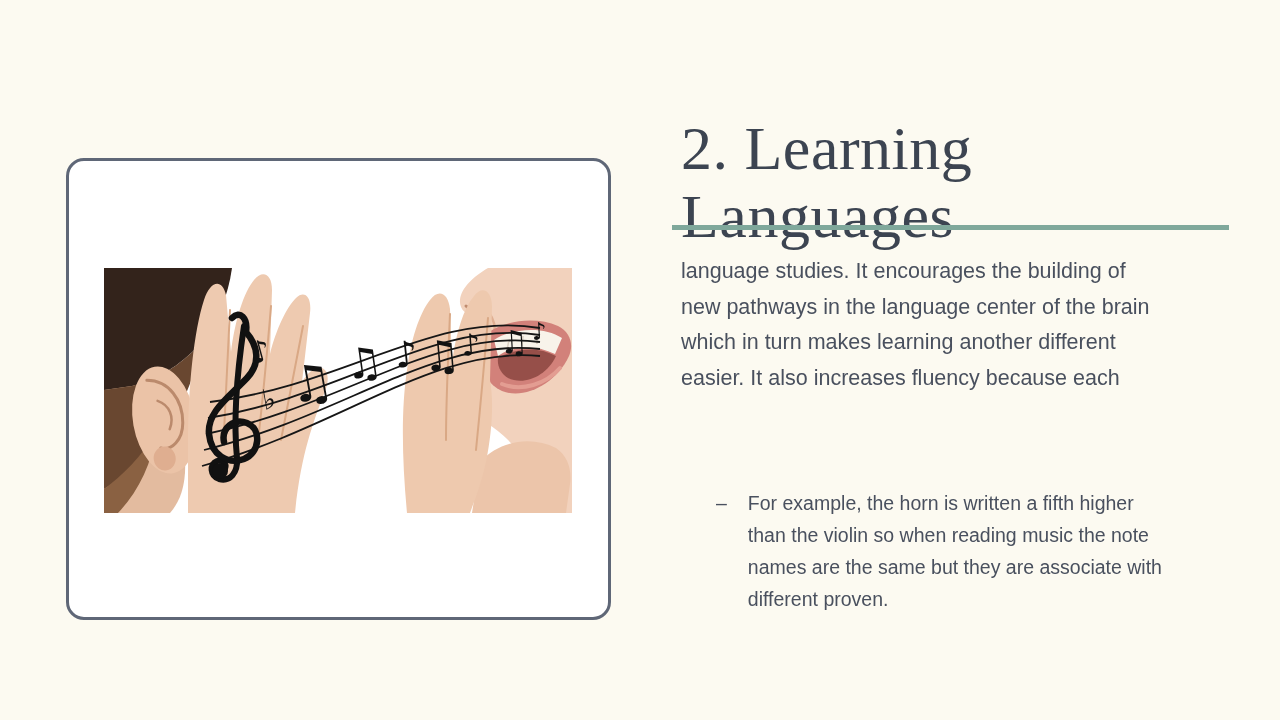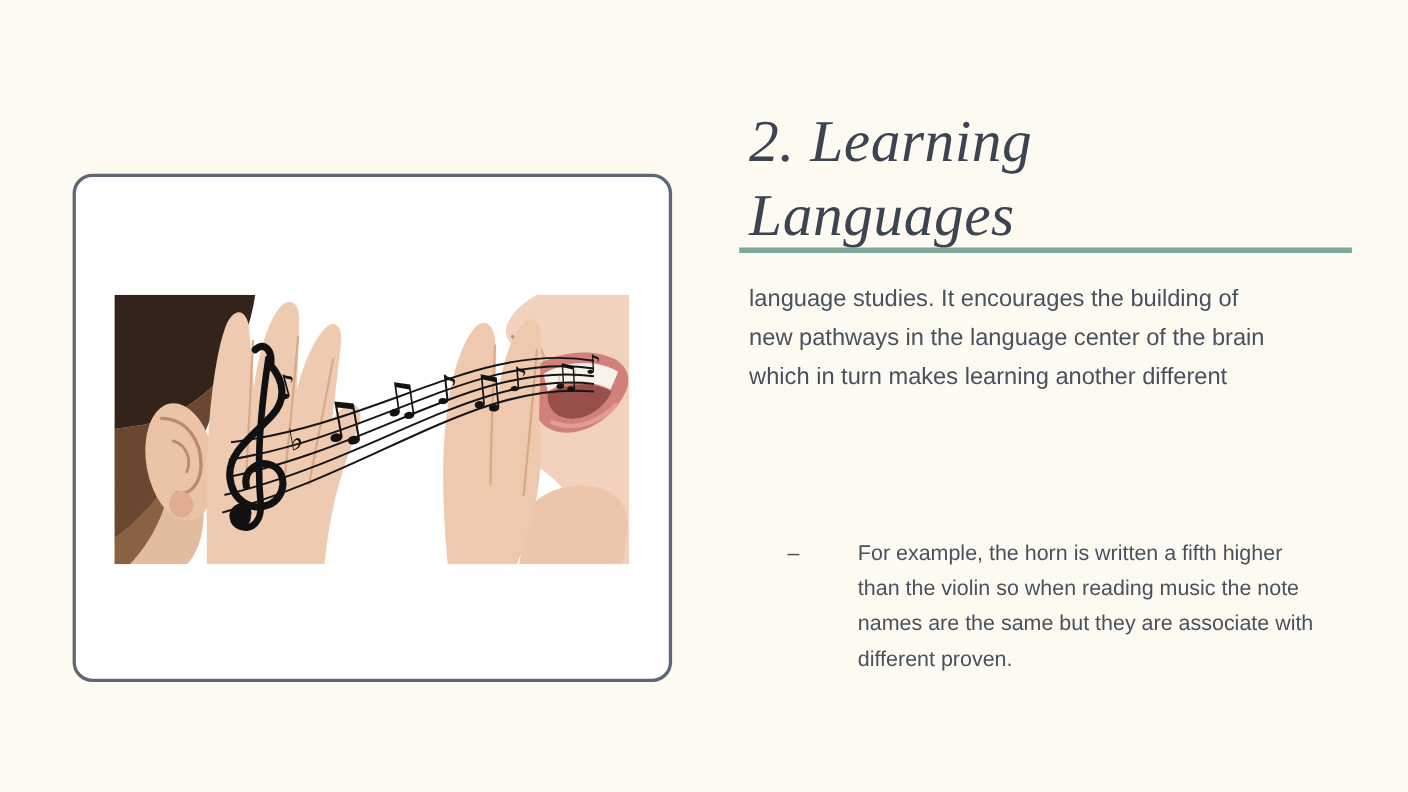--- a/index.html
+++ b/index.html
@@ -28,29 +28,28 @@
   .photo {
     position: absolute;
     left: 35px;
     top: 107px;
     width: 468px;
     height: 245px;
   }
   .slide-title {
     position: absolute;
     left: 681px;
-    top: 58px;
+    top: 72px;
     width: 500px;
     font-family: "Liberation Serif", "DejaVu Serif", serif;
-    font-size: 54px;
+    font-size: 62px;
     line-height: 68px;
     font-weight: 400;
     color: #3C4451;
     letter-spacing: 0.5px;
-    font-style: italic;
   }
   .divider {
     position: absolute;
     left: 672px;
     top: 225px;
     width: 557px;
     height: 5px;
     background: #7FA89B;
   }
   .paragraph {
@@ -72,21 +71,20 @@
     color: #49505E;
   }
   .bullet-marker {
     font-size: 19.5px;
     line-height: 32px;
   }
   .bullet-lines {
     font-size: 19.5px;
     line-height: 32px;
     white-space: nowrap;
-    margin-left: 32px;
   }
   .note-glyph {
     font-family: "DejaVu Sans", sans-serif;
   }
 </style>
 </head>
 <body>
 
 <div class="slide">
 
@@ -148,20 +146,21 @@
   </div>
 
   <h1 class="slide-title">2. Learning Languages</h1>
 
   <div class="divider"></div>
 
   <div class="paragraph">
     <div>language studies. It encourages the building of</div>
     <div>new pathways in the language center of the brain</div>
     <div>which in turn makes learning another different</div>
+    <div>easier. It also increases fluency because each</div>
   </div>
 
   <div class="bullet-item">
     <div class="bullet-marker">–</div>
     <div class="bullet-lines">
       <div>For example, the horn is written a fifth higher</div>
       <div>than the violin so when reading music the note</div>
       <div>names are the same but they are associate with</div>
       <div>different proven.</div>
     </div>

